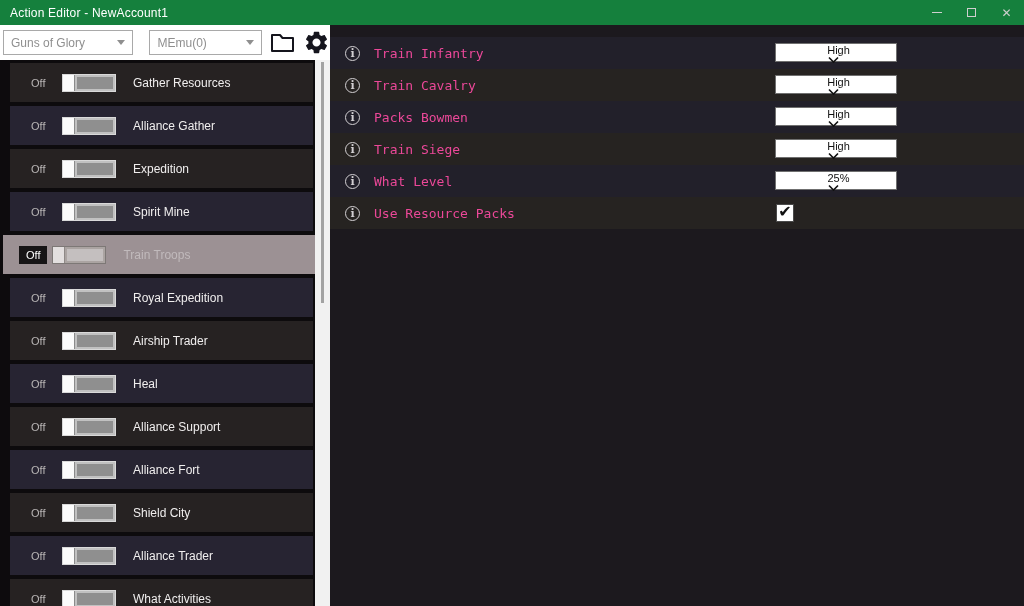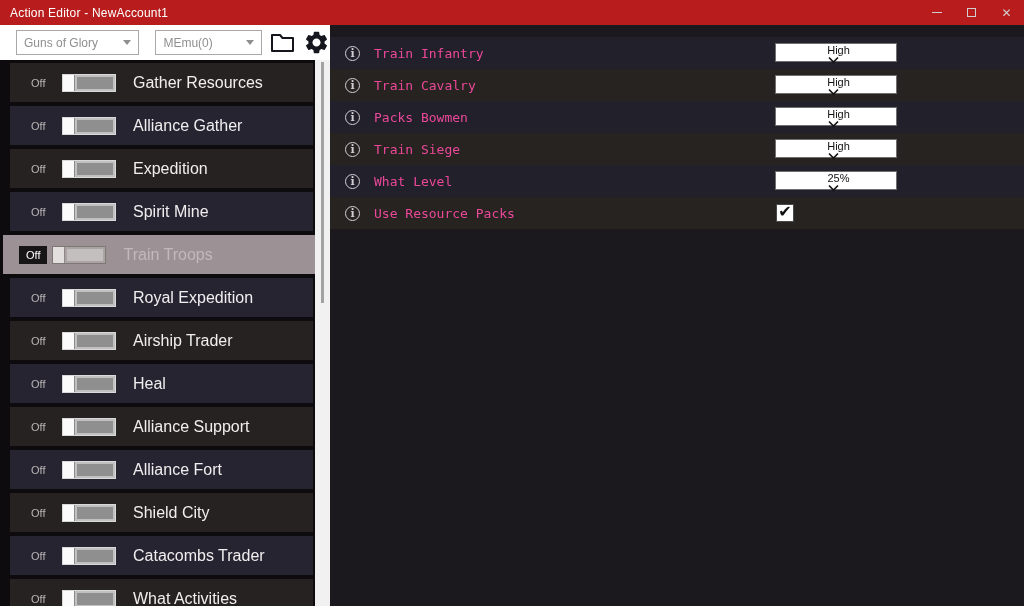--- a/index.html
+++ b/index.html
@@ -7,39 +7,39 @@
   body {
     position: relative;
     overflow: hidden;
     background: #1c191e;
     font-family: "Liberation Sans", sans-serif;
   }
 
   
   .titlebar {
     position:absolute; left:0; top:0; width:1024px; height:25px;
-    background:#b91c1c; display:flex; align-items:center;
+    background:#15803d; display:flex; align-items:center;
   }
   .title-text { color:#ffffff; font-size:12px; padding-left:10px; letter-spacing:.2px; }
   .win-controls { margin-left:auto; display:flex; height:100%; }
   .win-btn { width:35px; height:100%; display:flex; align-items:center; justify-content:center; }
   .glyph-min { width:10px; height:1px; background:#cfcfcf; display:block; }
   .glyph-max { width:9px; height:9px; border:1px solid #cfcfcf; display:block; }
   .glyph-close { color:#cfcfcf; font-size:12px; line-height:1; font-family:"DejaVu Sans", sans-serif; }
 
   
   .toolbar {
     position:absolute; left:0; top:25px; width:330px; height:35px;
     background:#ffffff; display:flex; align-items:center;
   }
   .combo {
     height:25px; border:1px solid #a9a9a9; background:#fff;
     display:flex; align-items:center; padding:0 7px;
   }
-  .combo-game { margin-left:16px; width:137px; }
+  .combo-game { margin-left:3px; width:137px; }
   .combo-emu  { margin-left:16px; width:118px; }
   .combo-value { font-size:12px; color:#8f8f8f; flex:1; white-space:nowrap; overflow:hidden; }
   .combo-arrow {
     width:0; height:0; border-left:4px solid transparent; border-right:4px solid transparent;
     border-top:5px solid #8f8f8f; margin-left:4px;
   }
   .tool-icon-btn { margin-left:8px; display:flex; align-items:center; justify-content:center; }
 
   
   .sidebar {
@@ -62,21 +62,21 @@
   .toggle {
     margin-left:9px; width:54px; height:18px;
     border:1px solid #d9d9d9; display:flex; background:#8f8f8f;
   }
   .toggle .handle { width:12px; background:#fbfbfb; border-right:1px solid #8a8a8a; }
   .toggle .track  { flex:1; background:#8f8f8f; border:2px solid #c1c1c1; }
   .selected .toggle { border-color:#7d7876; }
   .selected .toggle .handle { background:#e3dfdf; border-right-color:#8e8886; }
   .selected .toggle .track  { background:#c4bfbf; border-color:#aba4a2; }
 
-  .side-label { margin-left:17px; font-size:16px; color:#f0eeee; }
+  .side-label { margin-left:17px; font-size:12px; color:#f0eeee; }
   .selected .side-label { color:#c1babc; }
 
   
   .scrollbar {
     position:absolute; left:315px; top:60px; width:15px; height:546px;
     background:#f1f1f1;
   }
   .scroll-thumb { position:absolute; left:6px; top:2px; width:3px; height:241px; background:#a2a2a2; }
 
   
@@ -241,21 +241,21 @@
         <span class="track"></span>
       </span>
       <span class="side-label">Shield City</span>
     </div>
     <div class="side-item navy">
       <span class="off-label">Off</span>
       <span class="toggle">
         <span class="handle"></span>
         <span class="track"></span>
       </span>
-      <span class="side-label">Catacombs Trader</span>
+      <span class="side-label">Alliance Trader</span>
     </div>
     <div class="side-item warm">
       <span class="off-label">Off</span>
       <span class="toggle">
         <span class="handle"></span>
         <span class="track"></span>
       </span>
       <span class="side-label">What Activities</span>
     </div>
   </div>

